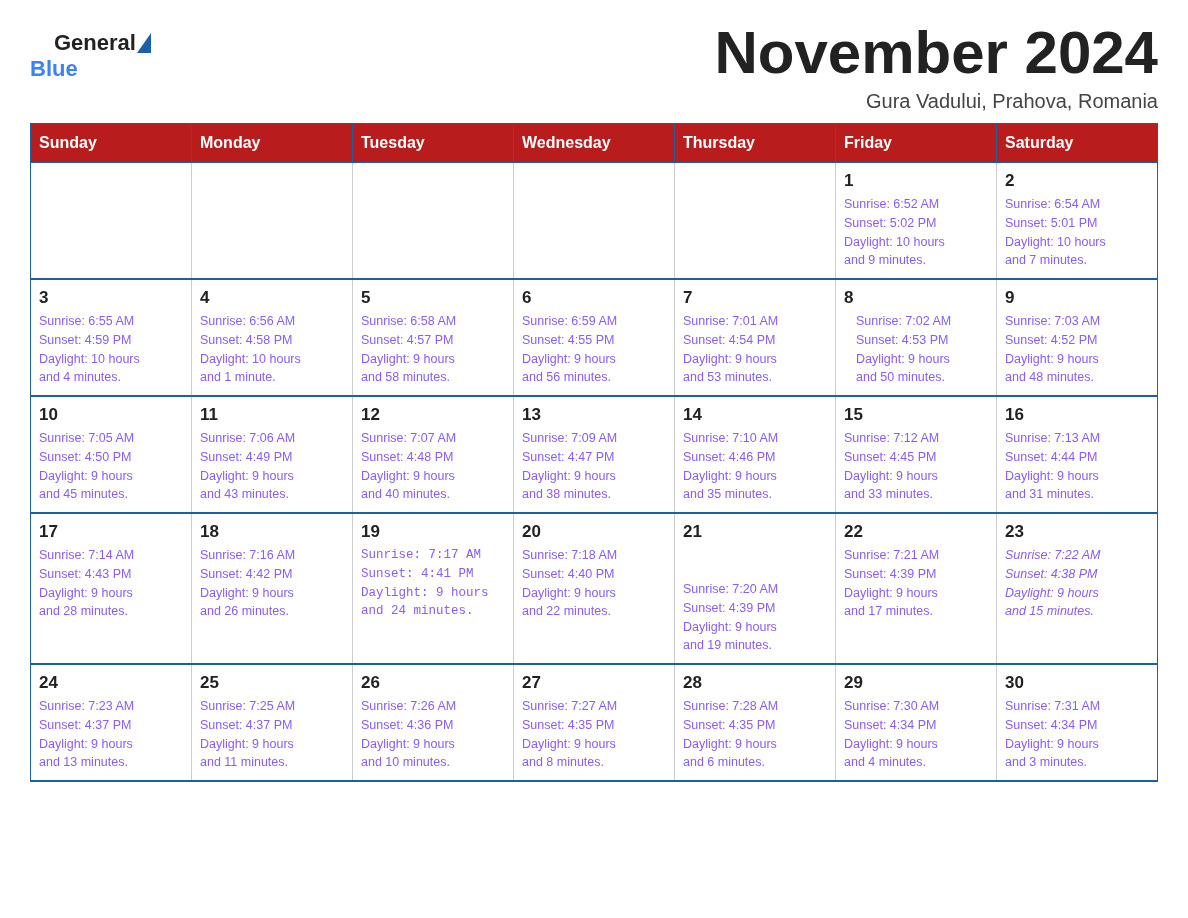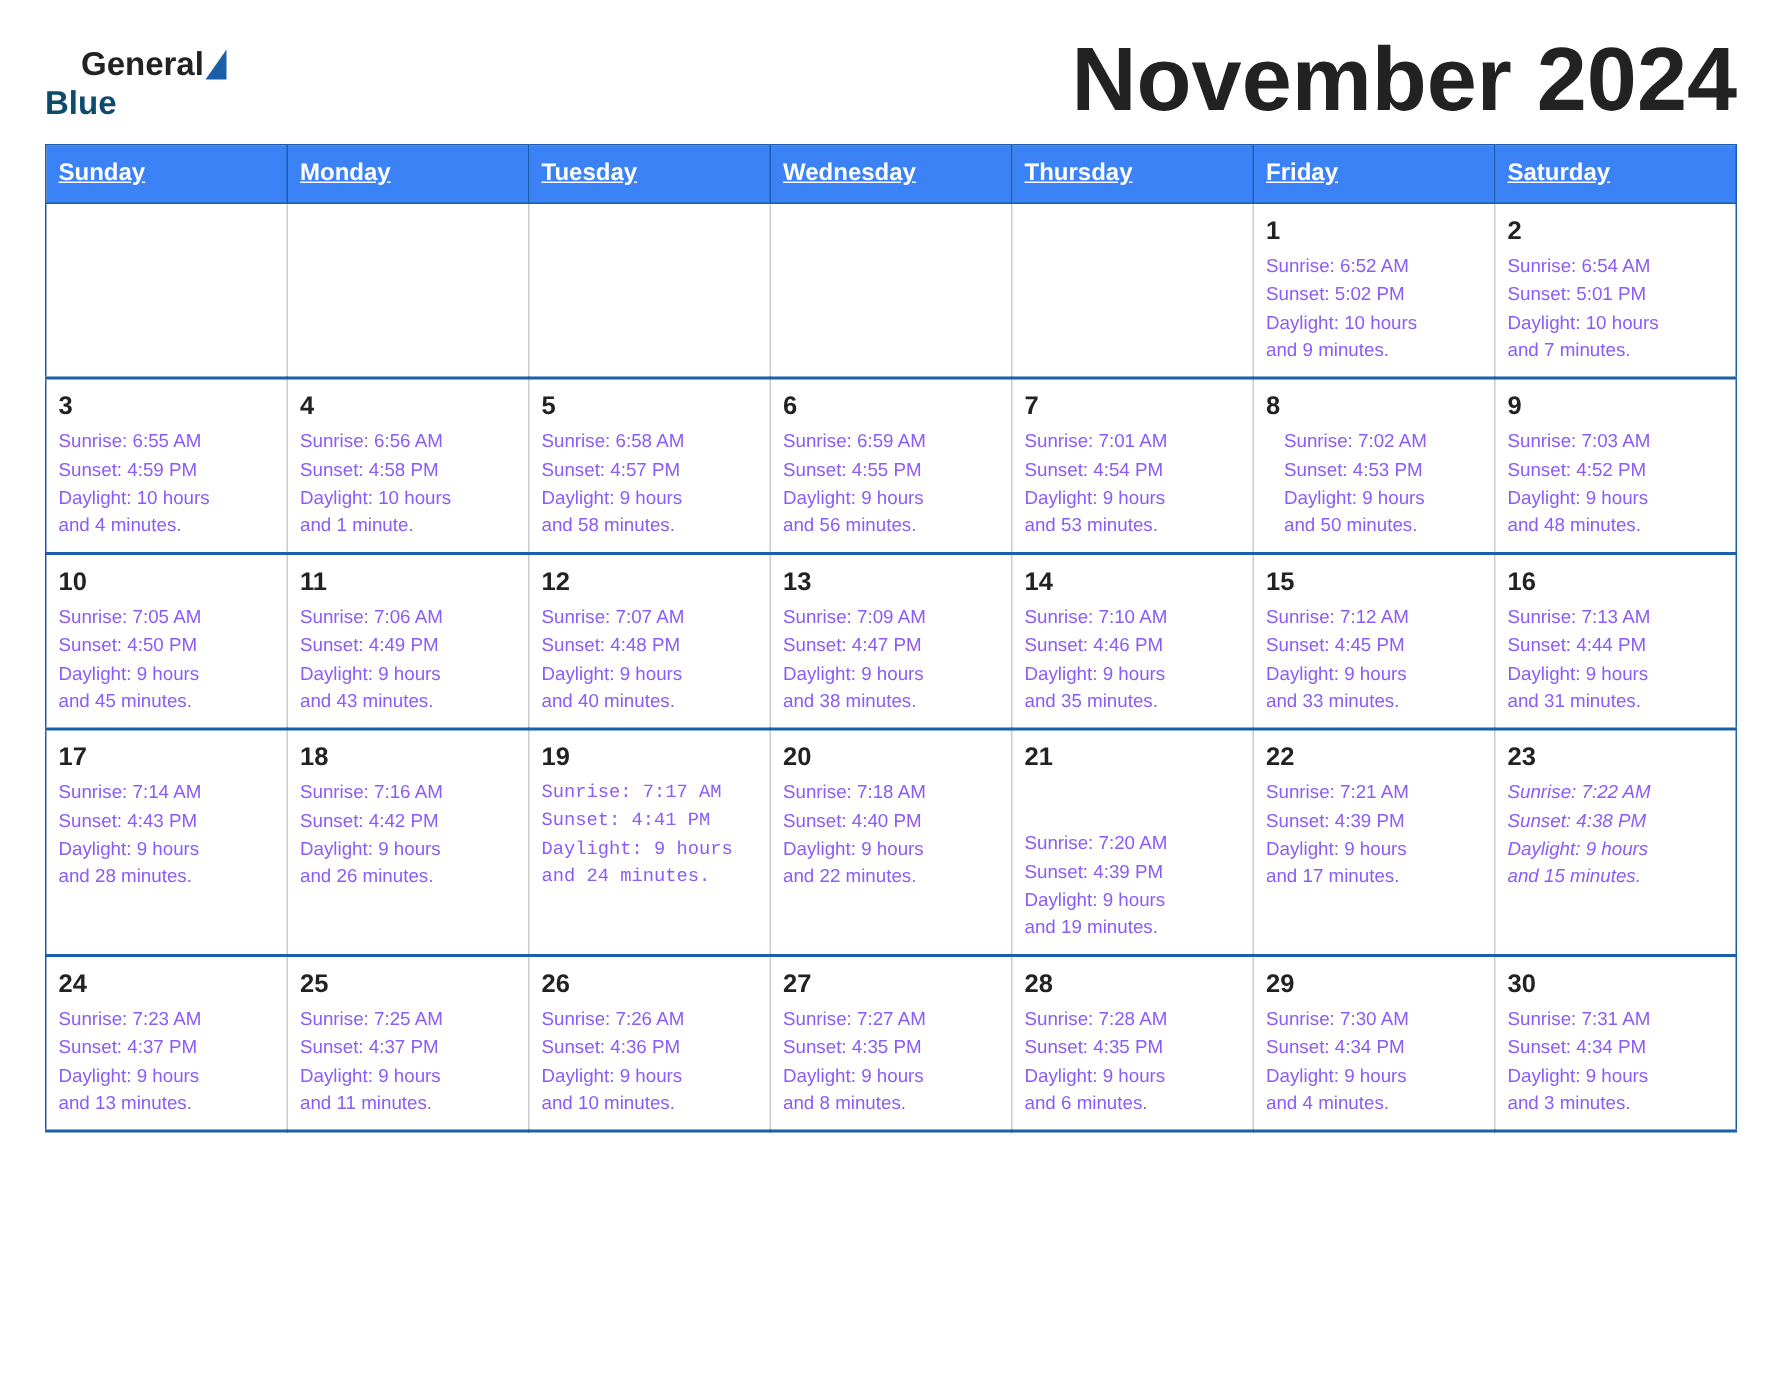--- a/index.html
+++ b/index.html
@@ -33,42 +33,41 @@
     }
     .logo-general { color: #222; }
     .logo-triangle {
       width: 0; height: 0;
       border-left: 14px solid transparent;
       border-bottom: 20px solid #1a5fa8;
       display: inline-block;
       margin: 0 1px;
       vertical-align: middle;
     }
-    .logo-blue { color: #0c4a6e; font-size: 22px; font-weight: bold; }
+    .logo-blue { color: #3b82f6; font-size: 22px; font-weight: bold; }
     .title-area { text-align: right; }
     .month-title {
       font-size: 60px;
       font-weight: bold;
       color: #222;
       line-height: 1.1;
     }
     .location {
       font-size: 20px;
       color: #444;
       margin-top: 4px;
     }
     table {
       width: 100%;
       border-collapse: collapse;
       margin-top: 8px;
     }
     thead tr {
-      background-color: #3b82f6;
+      background-color: #b91c1c;
       color: #fff;
-      text-decoration: underline;
     }
     thead th {
       padding: 10px 8px;
       font-size: 16px;
       font-weight: bold;
       text-align: left;
       border: 1px solid #1a5fa8;
     }
     tbody tr {
       border-bottom: 2px solid #1a5fa8;
@@ -103,20 +102,21 @@
     <div class="logo-text">
       <span class="logo-general">General</span>
         <span class="logo-triangle"></span>
     </div>
     <div>
       <span class="logo-blue">Blue</span>
     </div>
   </div>
   <div class="title-area">
     <div class="month-title">November 2024</div>
+    <div class="location">Gura Vadului, Prahova, Romania</div>
   </div>
 </div>
 
 <table>
   <thead>
     <tr>
     <th>Sunday</th>
         <th>Monday</th>
         <th>Tuesday</th>
         <th>Wednesday</th>

